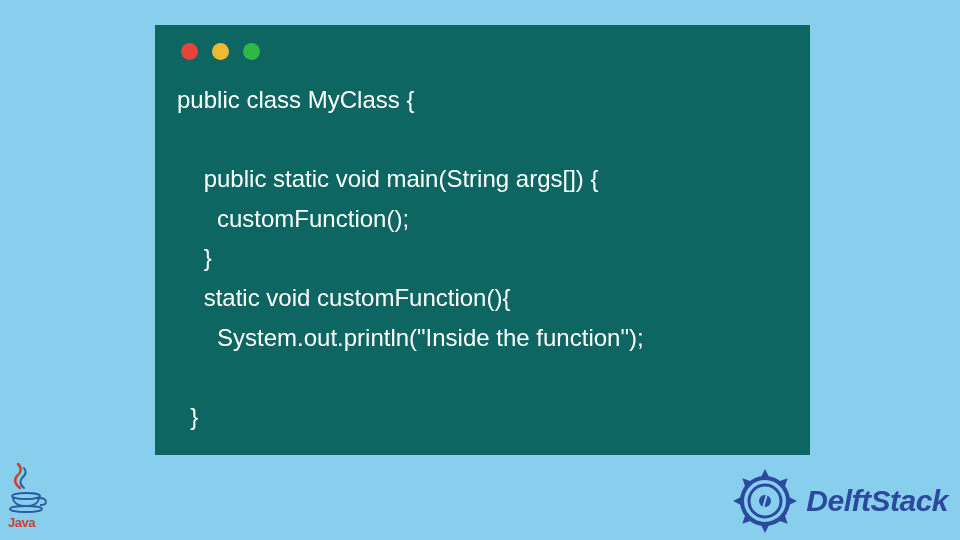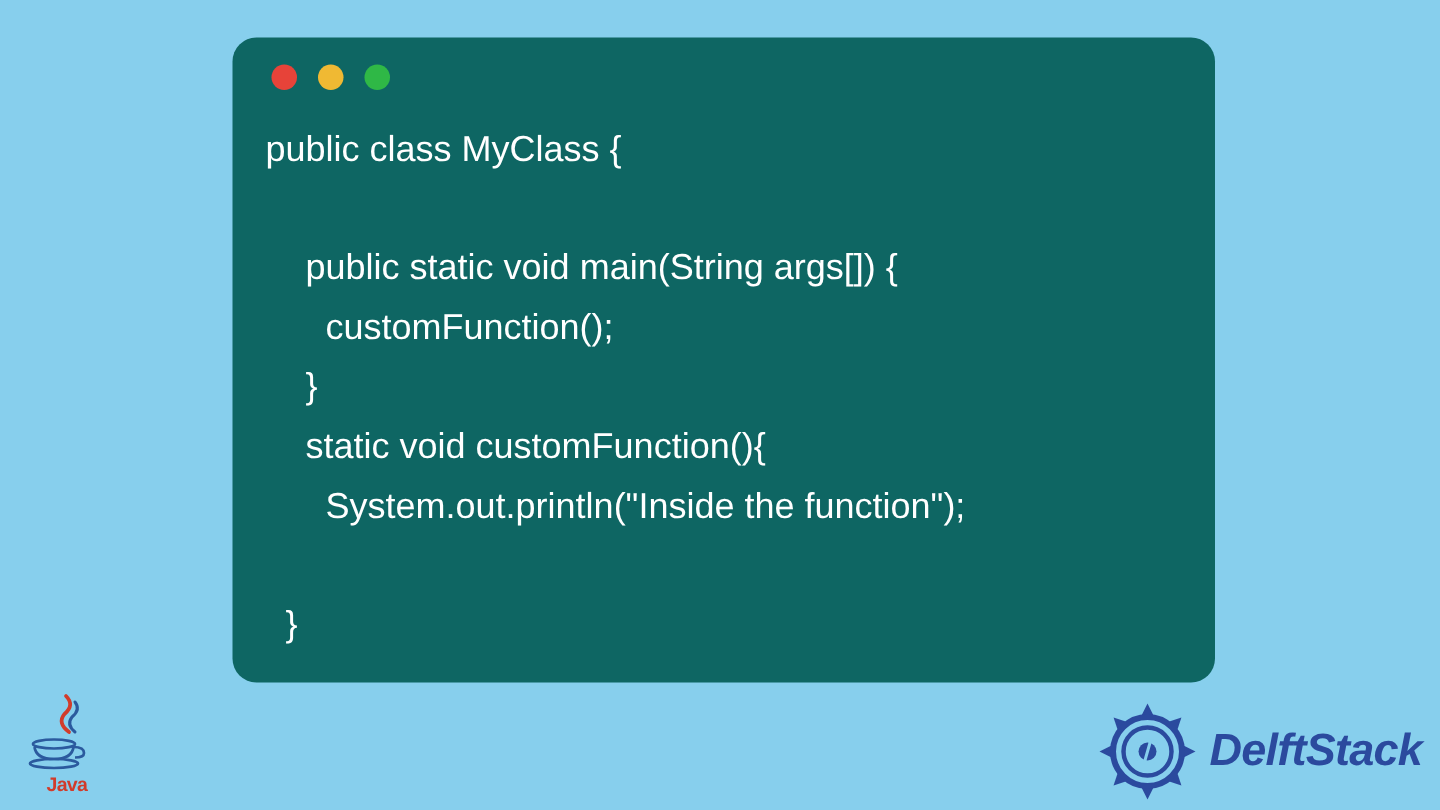--- a/index.html
+++ b/index.html
@@ -15,21 +15,21 @@
       font-family: Arial, Helvetica, sans-serif;
       overflow: hidden;
     }
     .code-window {
       position: absolute;
       left: 155px;
       top: 25px;
       width: 655px;
       height: 430px;
       background: #0e6663;
-      border-radius: 16px;
+      border-radius: 0;
       padding: 18px 22px;
     }
     .window-controls {
       display: flex;
       gap: 14px;
       margin-bottom: 20px;
       padding-left: 4px;
     }
     .dot {
       width: 17px;
@@ -47,21 +47,21 @@
       font-family: Arial, Helvetica, sans-serif;
     }
     .java-logo {
       position: absolute;
       left: 8px;
       bottom: 10px;
       width: 50px;
       height: 70px;
       display: flex;
       flex-direction: column;
-      align-items: flex-end;
+      align-items: flex-start;
       justify-content: flex-end;
     }
     .steam {
       position: relative;
       width: 24px;
       height: 30px;
     }
     .steam svg { width: 100%; height: 100%; }
     .cup svg { width: 40px; height: 22px; display: block; }
     .java-text {

